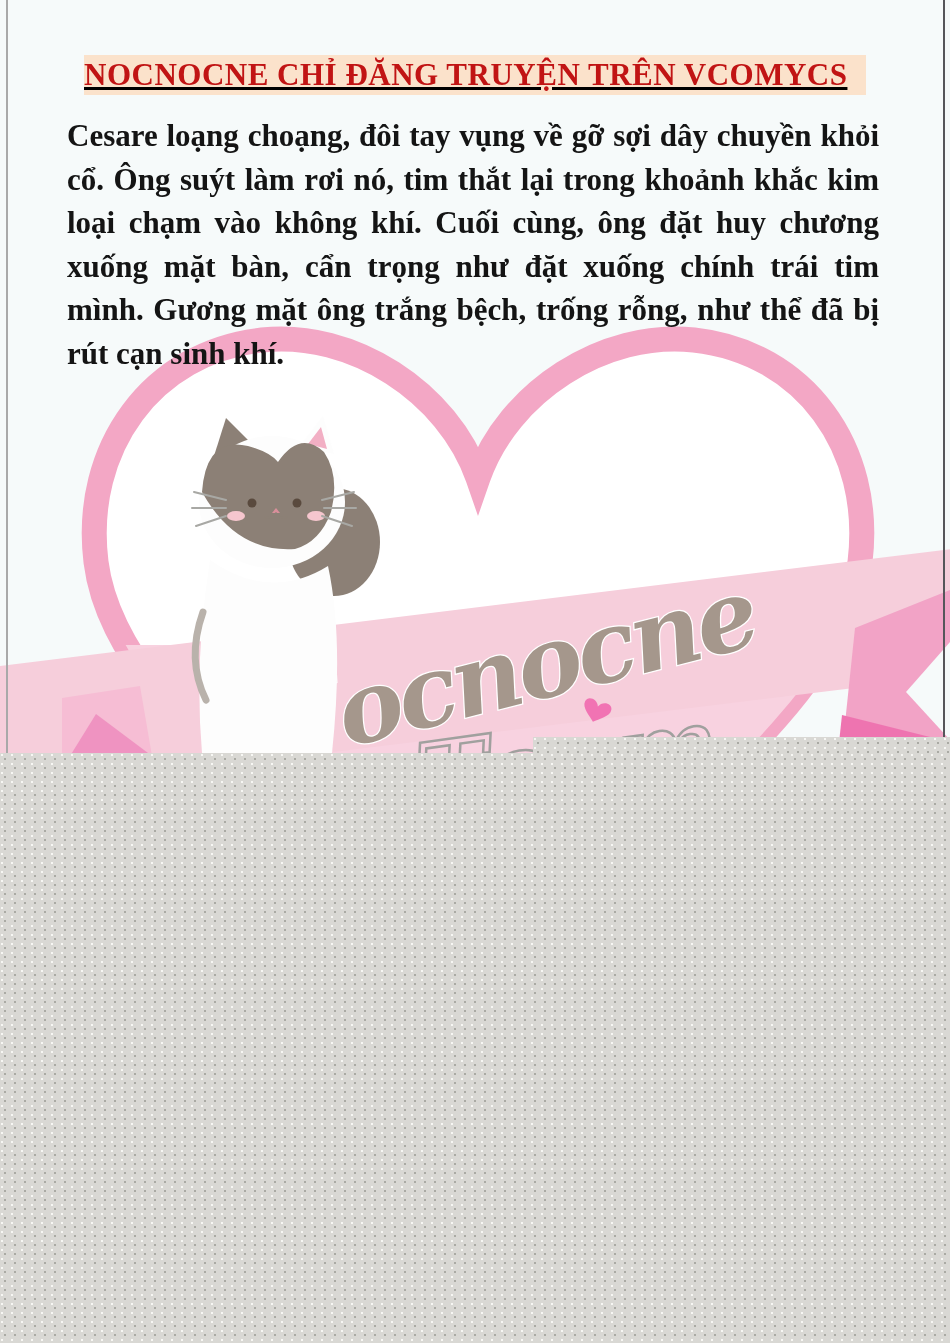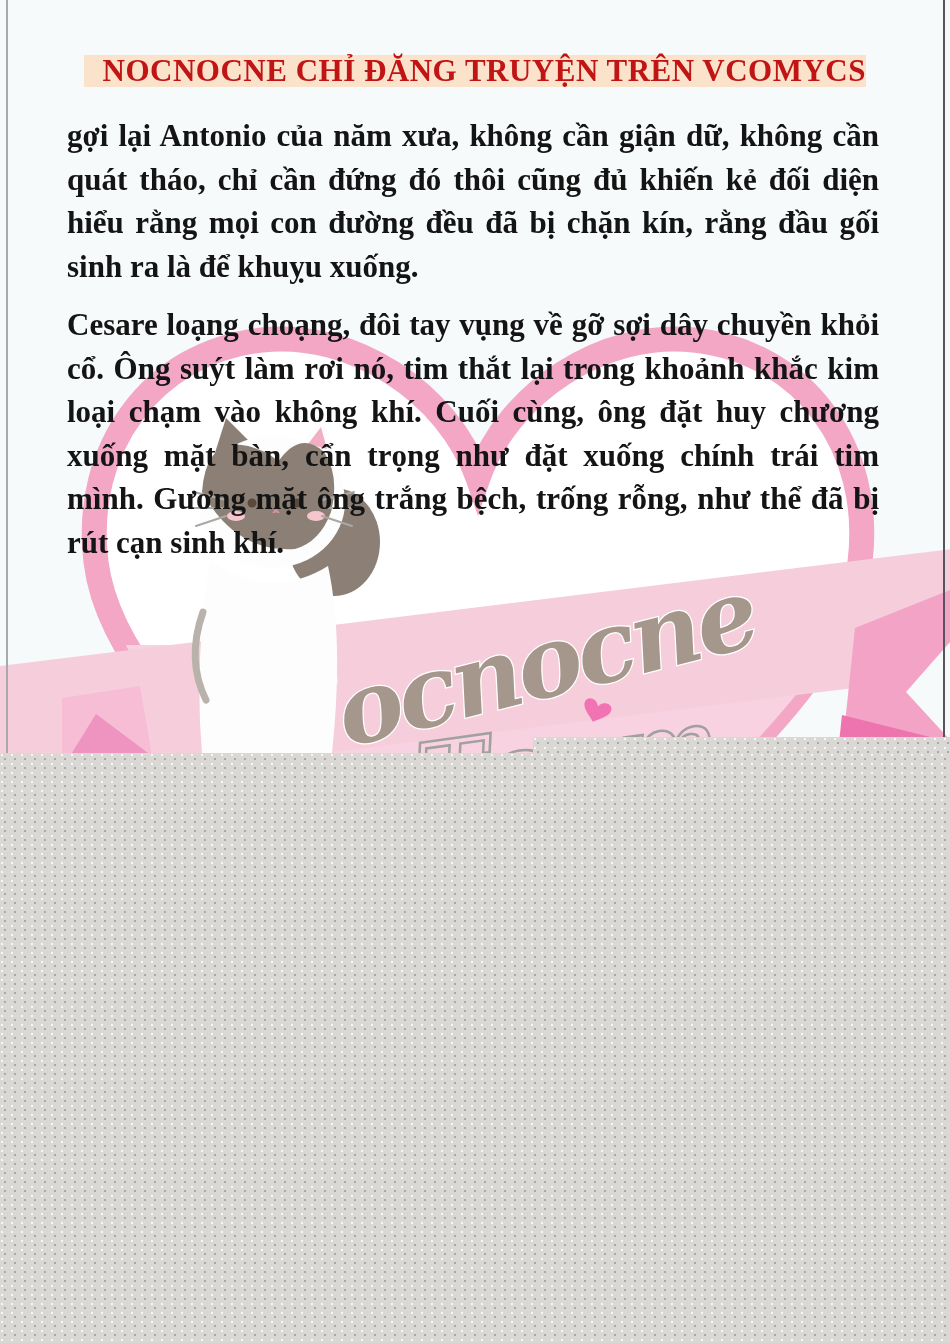--- a/index.html
+++ b/index.html
@@ -11,23 +11,23 @@
     font-family:"Liberation Serif",serif;
   }
   .page{position:absolute;inset:0;width:950px;height:1343px;overflow:hidden;}
 
   
   .watermark{position:absolute;left:0;top:0;width:950px;height:1343px;z-index:1;}
 
   
   .content{position:absolute;left:0;top:0;width:950px;z-index:2;}
   .notice-banner{
-    position:absolute;left:84px;top:55px;width:782px;height:32px;
+    position:absolute;left:84px;top:55px;width:782px;height:40px;
     background:#fbe2cb;
-    display:flex;align-items:center;justify-content:flex-end;
+    display:flex;align-items:center;justify-content:flex-start;text-decoration:underline;
   }
   .notice-banner .notice-text{
     font-family:"Liberation Serif",serif;
     font-weight:bold;font-size:31px;letter-spacing:.5px;
     color:#c11414;white-space:nowrap;
   }
   .text-block{
     position:absolute;left:67px;top:114px;width:812px;
   }
   .text-block p{
@@ -111,21 +111,20 @@
       <ellipse cx="246" cy="749" rx="17" ry="8" fill="#fdfdfd"></ellipse>
       <ellipse cx="292" cy="749" rx="17" ry="8" fill="#fdfdfd"></ellipse>
     </g>
   </svg>
 
   <div class="content">
     <div class="notice-banner">
       <span class="notice-text">NOCNOCNE CHỈ ĐĂNG TRUYỆN TRÊN VCOMYCS</span>
     </div>
     <div class="text-block">
-      <p>gợi lại Antonio của năm xưa, không cần giận dữ, không cần quát tháo, chỉ cần đứng đó thôi cũng đủ khiến kẻ đối diện hiểu rằng mọi con đường đều đã bị chặn kín, rằng đầu gối sinh ra là để khuỵu xuống.</p>
       <p>Cesare loạng choạng, đôi tay vụng về gỡ sợi dây chuyền khỏi cổ. Ông suýt làm rơi nó, tim thắt lại trong khoảnh khắc kim loại chạm vào không khí. Cuối cùng, ông đặt huy chương xuống mặt bàn, cẩn trọng như đặt xuống chính trái tim mình. Gương mặt ông trắng bệch, trống rỗng, như thể đã bị rút cạn sinh khí.</p>
     </div>
   </div>
 
   <div class="gray-step dots"></div>
   <div class="gray-main dots"></div>
 
   <div class="edge-left"></div>
   <div class="edge-right"></div>
 </div>

